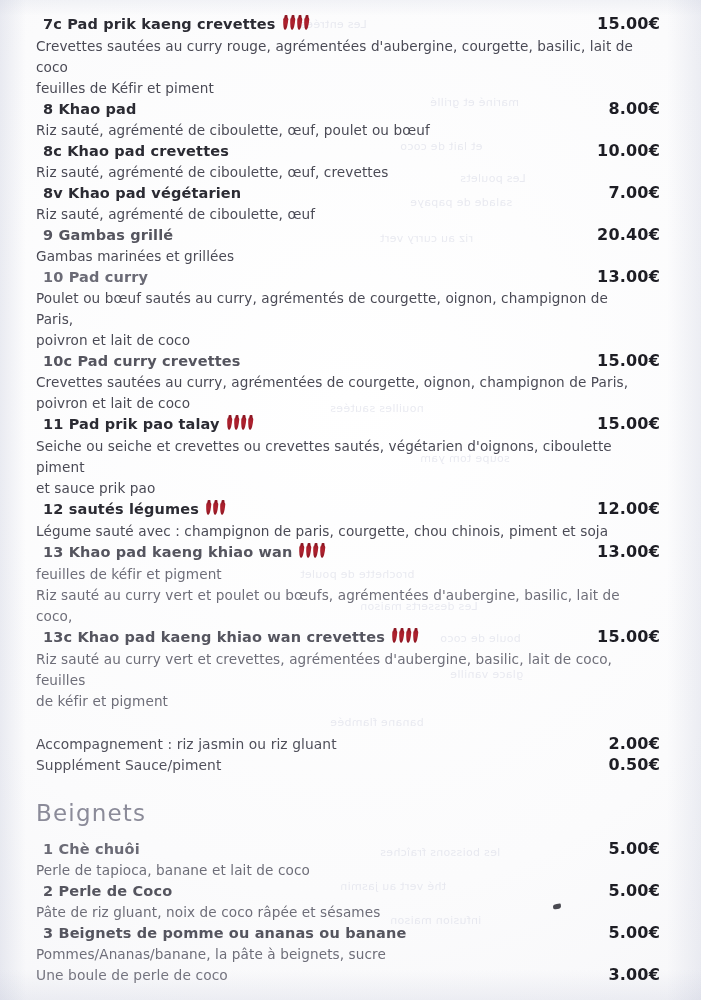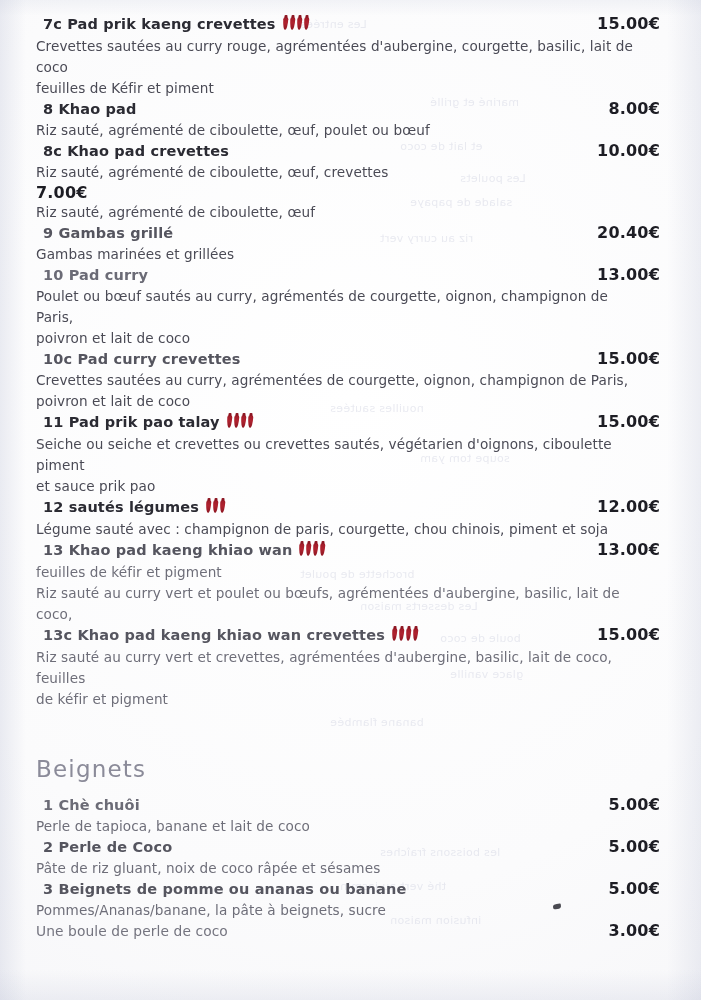--- a/index.html
+++ b/index.html
@@ -201,20 +201,21 @@
           <div class="item-name ">8 Khao pad</div>
           <div class="price">8.00€</div>
         </div>
         <div class="desc">Riz sauté, agrémenté de ciboulette, œuf, poulet ou bœuf</div>
         <div class="row">
           <div class="item-name ">8c Khao pad crevettes</div>
           <div class="price">10.00€</div>
         </div>
         <div class="desc">Riz sauté, agrémenté de ciboulette, œuf, crevettes</div>
         <div class="row">
+          <div class="item-name ">8v Khao pad végétarien</div>
           <div class="price">7.00€</div>
         </div>
         <div class="desc">Riz sauté, agrémenté de ciboulette, œuf</div>
         <div class="row">
           <div class="item-name faded">9 Gambas grillé</div>
           <div class="price">20.40€</div>
         </div>
         <div class="desc">Gambas marinées et grillées</div>
         <div class="row">
           <div class="item-name faded2">10 Pad curry</div>
@@ -248,20 +249,30 @@
         <div class="row">
           <div class="item-name faded">13c Khao pad kaeng khiao wan crevettes<span class="chilis"><span class="chili"></span><span class="chili"></span><span class="chili"></span><span class="chili"></span></span></div>
           <div class="price">15.00€</div>
         </div>
         <div class="desc light">Riz sauté au curry vert et crevettes, agrémentées d'aubergine, basilic, lait de coco, feuilles</div>
         <div class="desc light">de kéfir et pigment</div>
       </div>
 
     <div class="spacer-md"></div>
 
+    <div id="extras-list">
+        <div class="simple-row">
+          <div class="label">Accompagnement : riz jasmin ou riz gluant</div>
+          <div class="price">2.00€</div>
+        </div>
+        <div class="simple-row">
+          <div class="label">Supplément Sauce/piment</div>
+          <div class="price">0.50€</div>
+        </div>
+      </div>
 
     <div class="spacer-md"></div>
 
     <div class="section-title">Beignets</div>
 
     <div class="spacer-sm"></div>
 
     <div id="desserts-list">
         <div class="row">
           <div class="item-name faded2">1 Chè chuôi</div>

